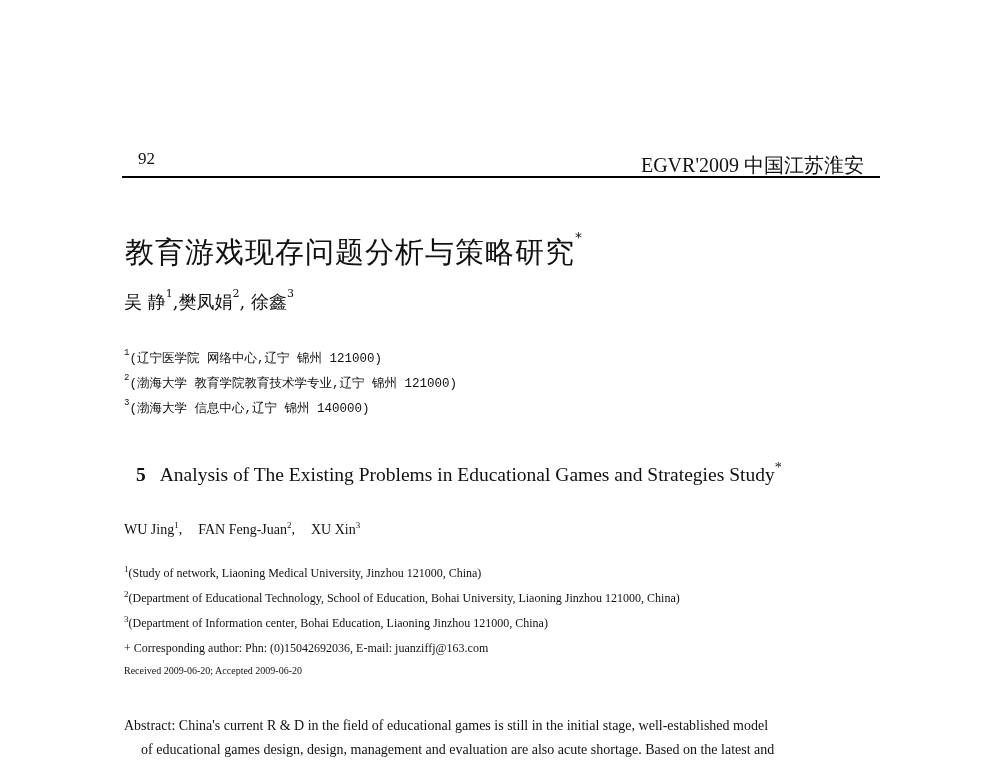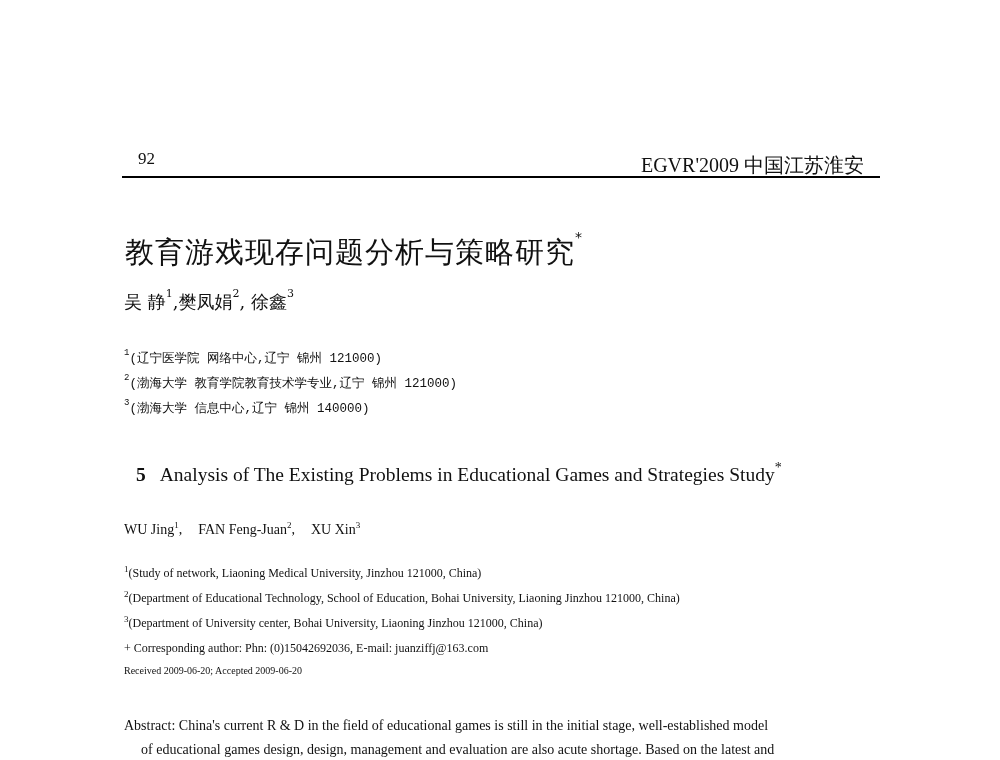--- a/index.html
+++ b/index.html
@@ -145,21 +145,21 @@
 <div class="cn-affil" style="top:400px"><sup>3</sup><span>(渤海大学  信息中心,辽宁  锦州  140000)</span></div>
 
 <h2 class="en-title"><span class="secnum">5</span><span>Analysis of The Existing Problems in Educational Games and Strategies Study</span><sup>*</sup></h2>
 
 <div class="en-authors">
   <span>WU Jing</span><sup>1</sup>,<span class="sep"></span><span>FAN Feng-Juan</span><sup>2</sup>,<span class="sep"></span><span>XU Xin</span><sup>3</sup>
 </div>
 
 <div class="en-affil" style="top:566px"><sup>1</sup><span>(Study of network, Liaoning Medical University, Jinzhou 121000, China)</span></div>
 <div class="en-affil" style="top:591px"><sup>2</sup><span>(Department of Educational Technology, School of Education, Bohai University, Liaoning Jinzhou 121000, China)</span></div>
-<div class="en-affil" style="top:616px"><sup>3</sup><span>(Department of University center, Bohai University, Liaoning Jinzhou 121000, China)</span></div>
+<div class="en-affil" style="top:616px"><sup>3</sup><span>(Department of Information center, Bohai Education, Liaoning Jinzhou 121000, China)</span></div>
 <div class="en-affil" style="top:641px">+ Corresponding author: Phn: (0)15042692036, E-mail: juanziffj@163.com</div>
 
 <div class="received">Received 2009-06-20; Accepted 2009-06-20</div>
 
 <div class="abstract">
   <span class="abs-label">Abstract</span><span>: China's current R &amp; D in the field of educational games is still in the initial stage, well-established model</span>
   <span class="line2">of educational games design, design, management and evaluation are also acute shortage. Based on the latest and</span>
 </div>
 
 </body></html>

